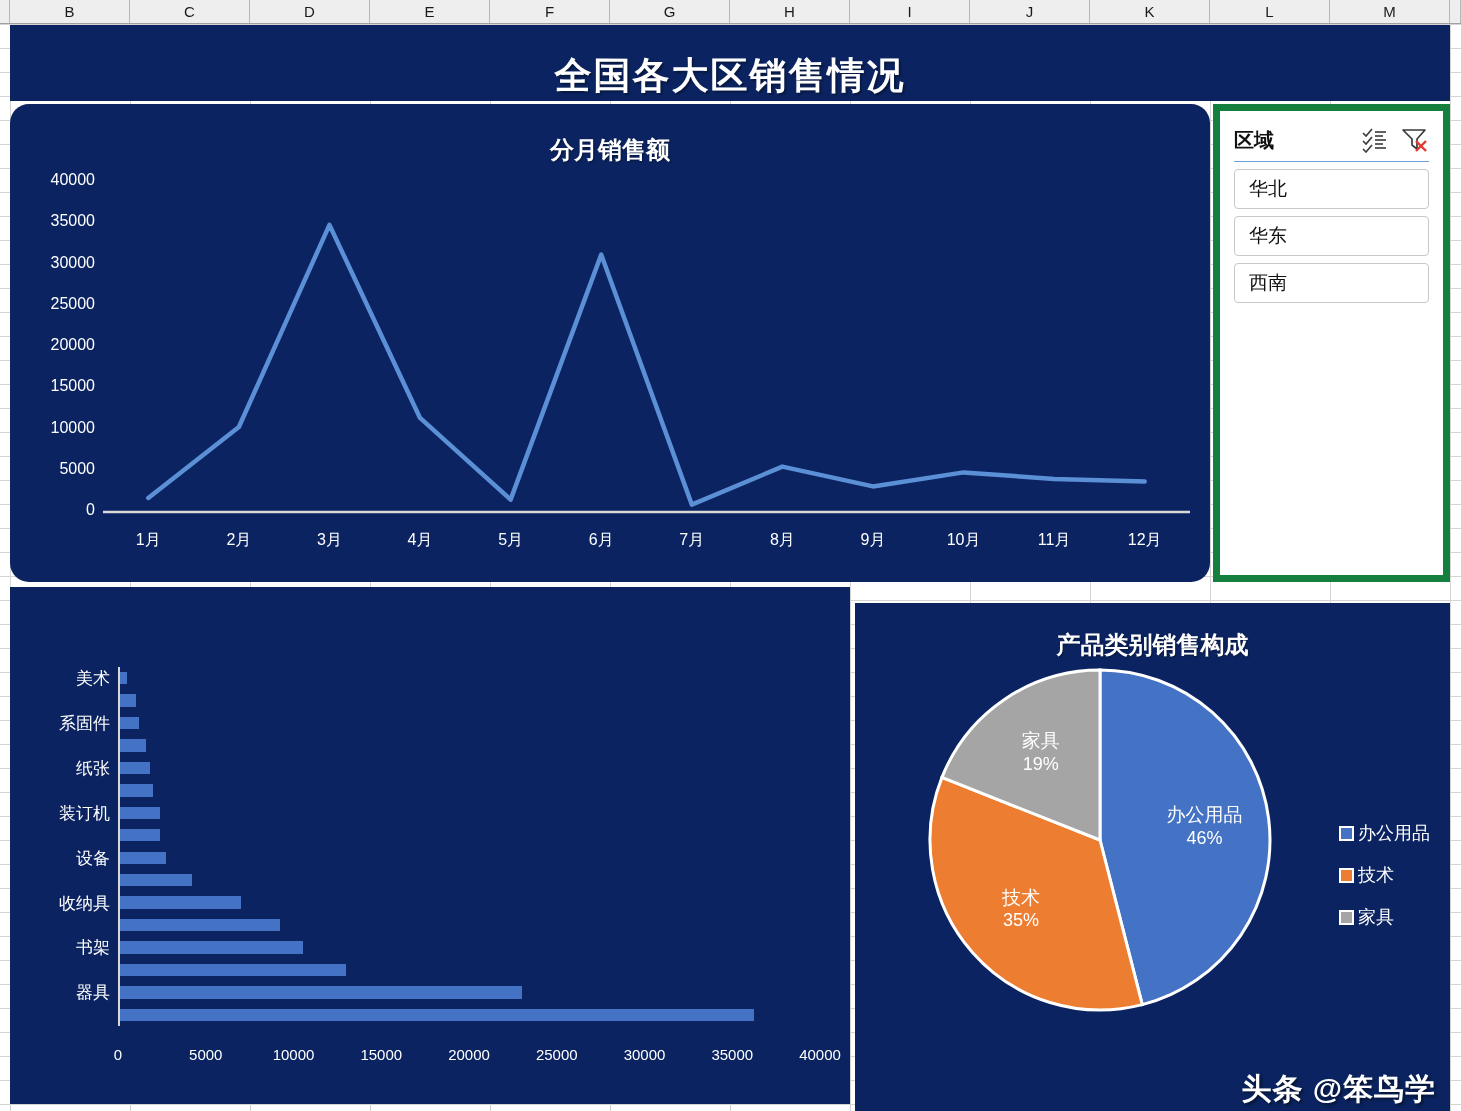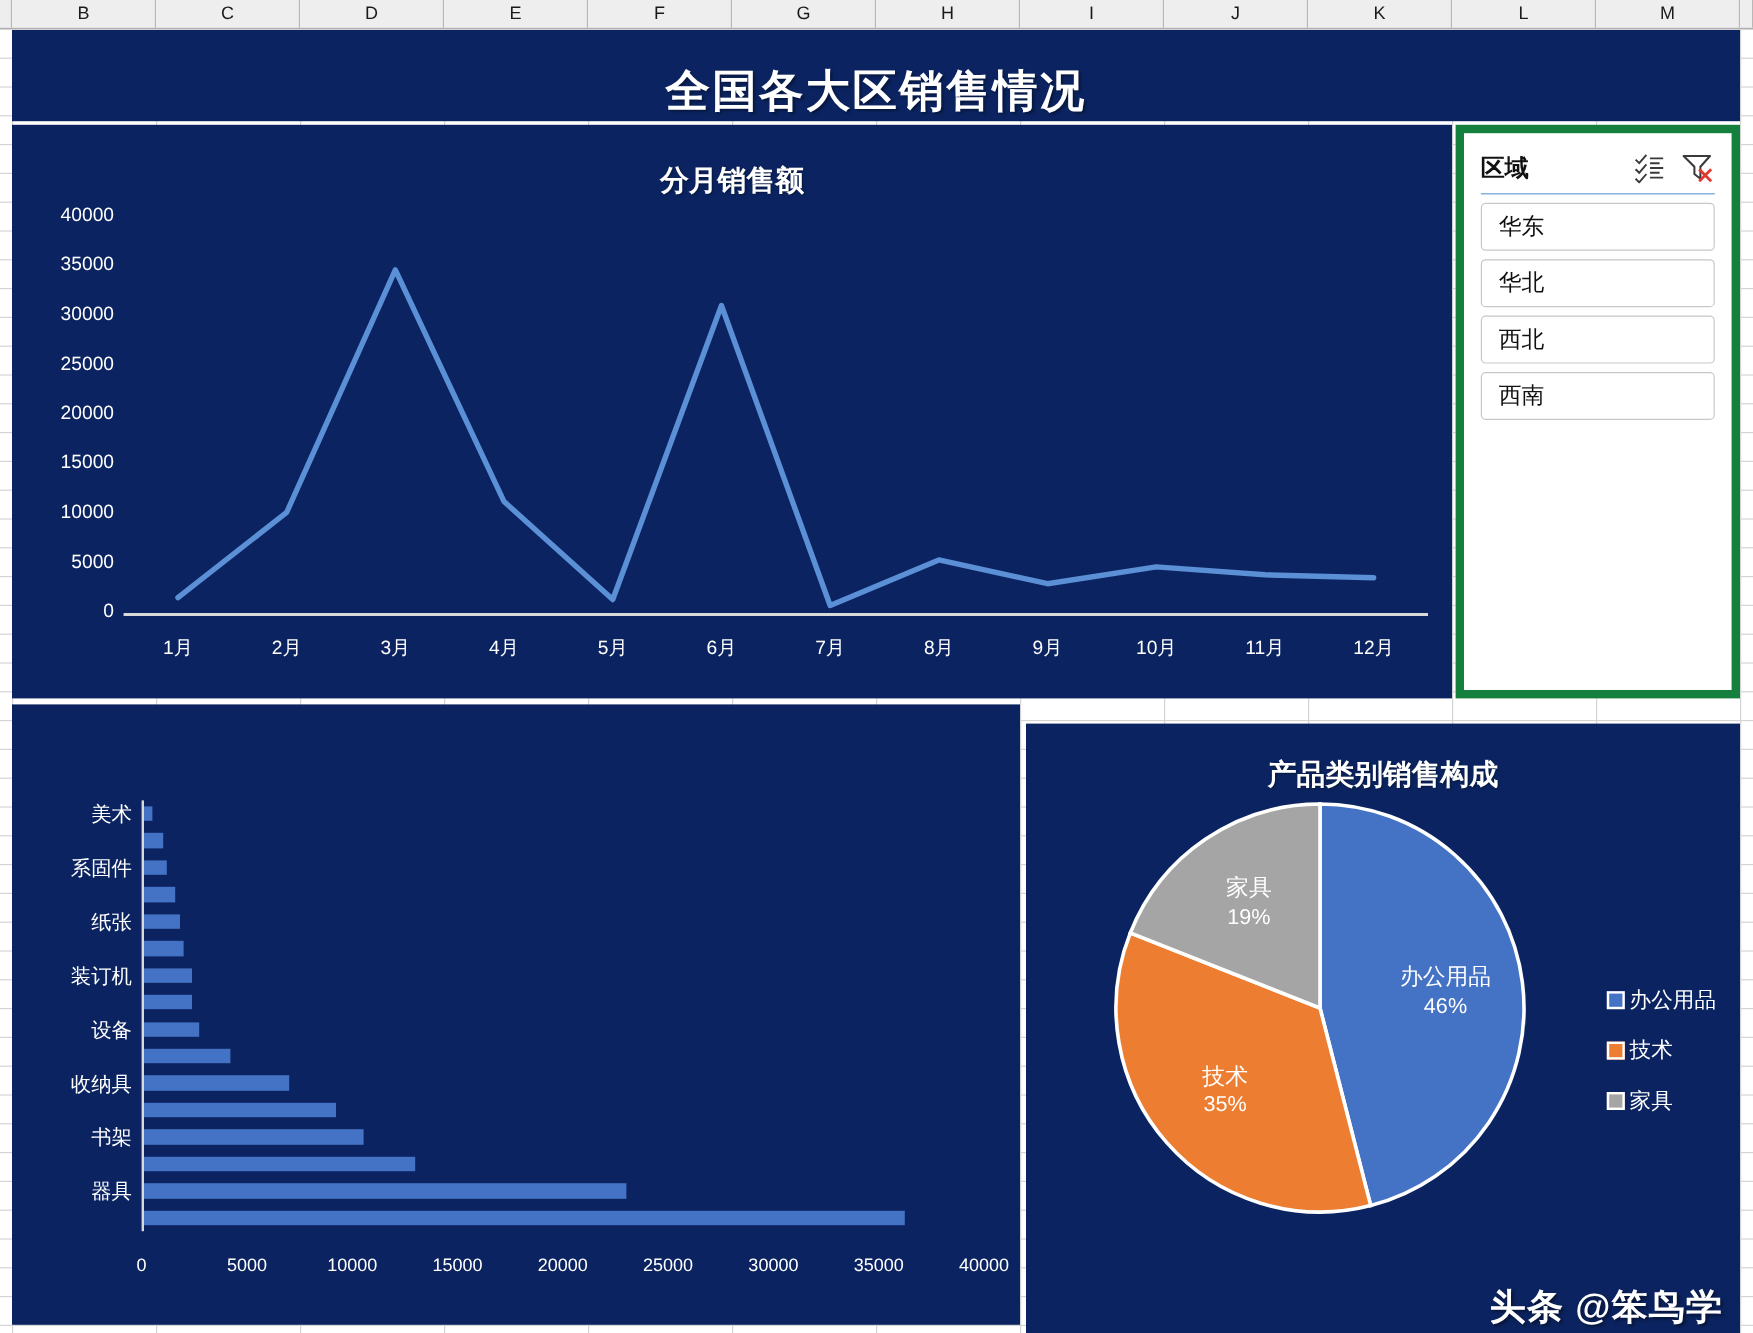--- a/index.html
+++ b/index.html
@@ -44,21 +44,21 @@
     position: absolute; left: 10px; top: 25px; width: 1440px; height: 76px;
     display: flex; align-items: flex-end; justify-content: center;
   }
   #title-banner .txt {
     font-size: 37px; font-weight: bold; color: #ffffff;
     letter-spacing: 2px;
     text-shadow: 2px 2px 2px rgba(0,0,0,0.35);
   }
 
   #line-panel {
-    position: absolute; left: 10px; top: 104px; width: 1200px; height: 478px;
+    position: absolute; left: 10px; top: 104px; width: 1200px; height: 478px; border-radius: 19px;
   }
   #bar-panel {
     position: absolute; left: 10px; top: 587px; width: 840px; height: 517px;
   }
   #pie-panel {
     position: absolute; left: 855px; top: 563px; width: 595px; height: 517px; margin-top: 40px;
   }
 
   .panel-title {
     position: absolute; left: 0; width: 100%; text-align: center;
@@ -356,20 +356,19 @@
       </svg>
 
       <svg class="slicer-icon" viewBox="0 0 30 26">
         <path d="M4 3 L26 3 L18 12 L18 22 L13 18 L13 12 Z" fill="none" stroke="#3a3a3a" stroke-width="1.7" stroke-linejoin="round"></path>
         <line x1="17" y1="14" x2="27" y2="24" stroke="#e03a30" stroke-width="2.4"></line>
         <line x1="27" y1="14" x2="17" y2="24" stroke="#e03a30" stroke-width="2.4"></line>
       </svg>
     </div>
     <div id="slicer-rule"></div>
     <div id="slicer-list">
+        <div class="slicer-item">华北</div>
         <div class="slicer-item">华东</div>
-        <div class="slicer-item">华北</div>
-        <div class="slicer-item">西北</div>
         <div class="slicer-item">西南</div>
       </div>
   </div>
 
 </div>
 
 </body></html>

